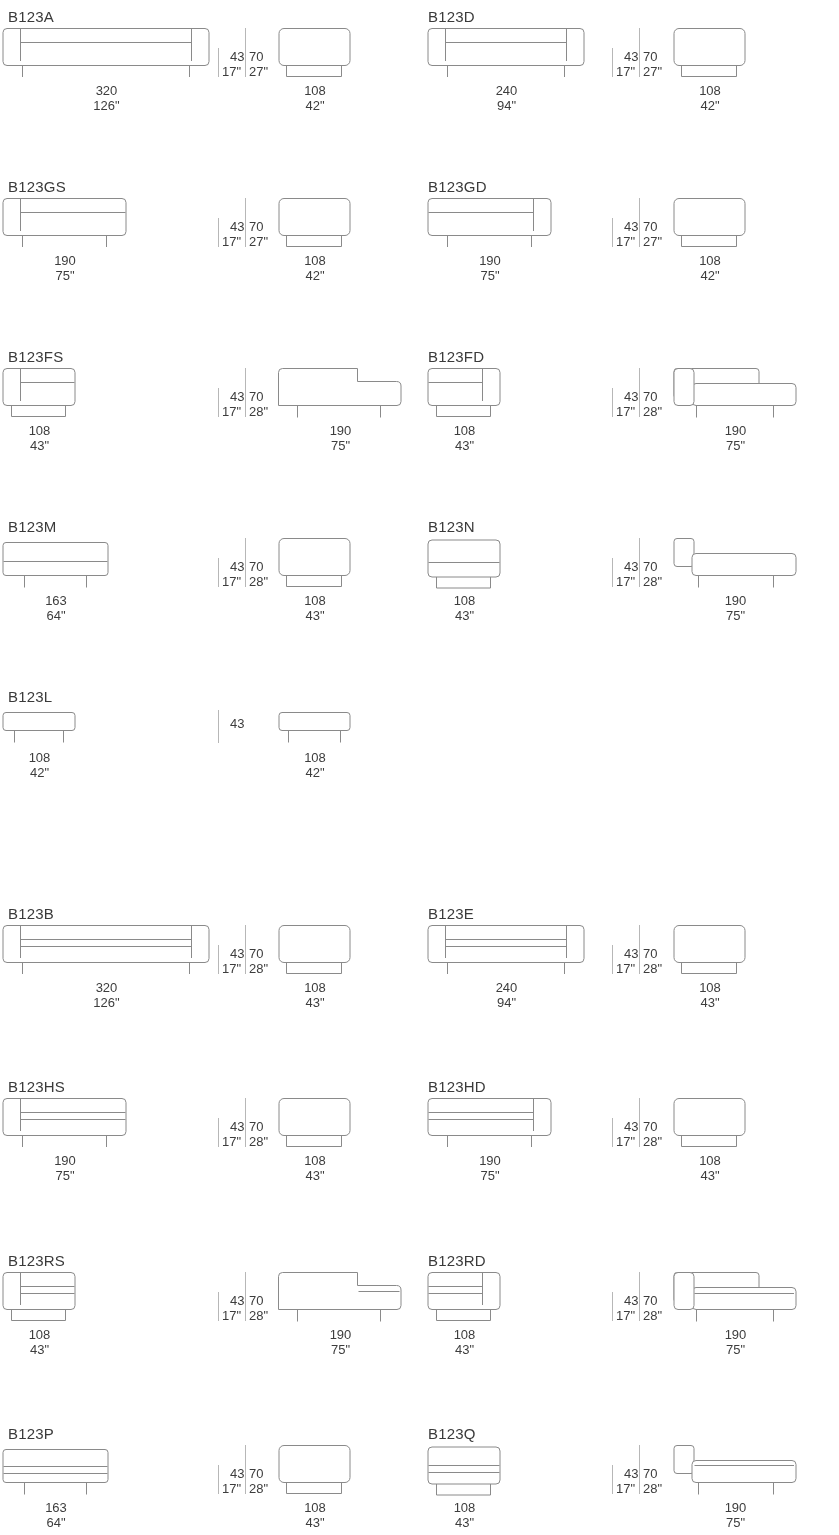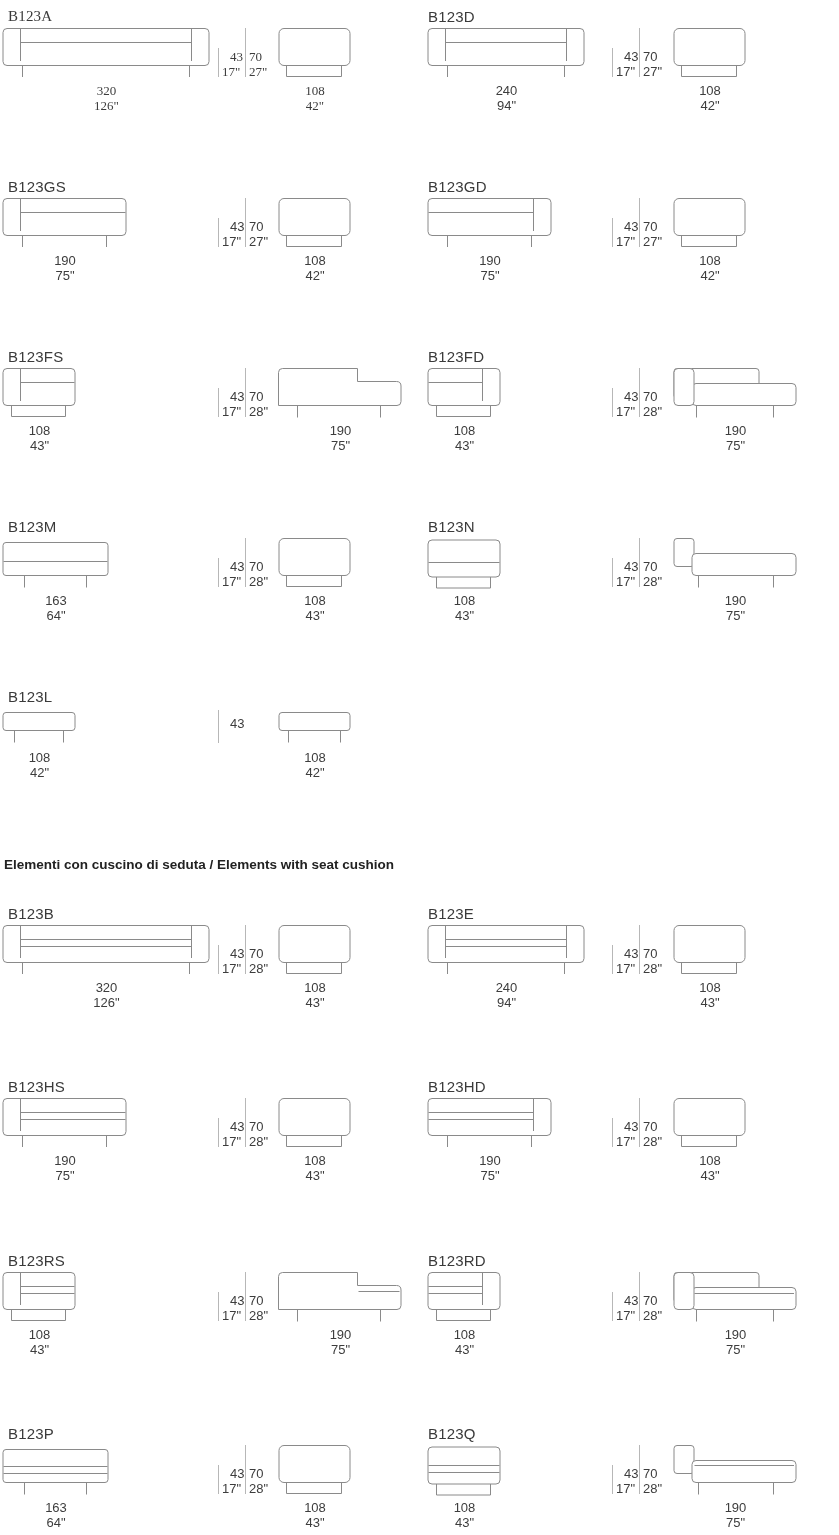--- a/index.html
+++ b/index.html
@@ -19,22 +19,21 @@
   .n2cm{left:31px;top:21px;}
   .n2in{left:31px;top:36px;}
   .dims.single .dl1{top:2px;height:33px;}
   .dims.single .n1cm{top:8px;}
   .section-header{position:absolute;left:4px;top:857px;font-size:13.5px;font-weight:bold;color:#222222;}
 </style>
 </head>
 <body>
 
 <div id="canvas">
-  <div class="section-header">Elementi con cuscino di seduta / Elements with seat cushion</div>
-<div class="item" style="left: 0px; top: 8px; font-family: Liberation Serif, serif;">
+<div class="item" style="left: 0px; top: 8px;">
     <div class="code">B123A</div>
     <div class="svg-holder" style="left: 2px; top: 20px;">
         <svg xmlns="http://www.w3.org/2000/svg" width="209" height="52" viewBox="0 0 209 52" style="position:absolute;left:0;top:0;overflow:visible">
           <rect x="1" y="0.5" width="206" height="37" rx="4" ry="4" fill="#ffffff" stroke="#8a8a8a" stroke-width="1"></rect>
           <line x1="18.5" y1="1" x2="18.5" y2="33" stroke="#8a8a8a" stroke-width="1"></line>
           <line x1="189.5" y1="1" x2="189.5" y2="33" stroke="#8a8a8a" stroke-width="1"></line>
           <line x1="18.5" y1="14.5" x2="189.5" y2="14.5" stroke="#8a8a8a" stroke-width="1"></line>
           <line x1="20.5" y1="37.5" x2="20.5" y2="49" stroke="#8a8a8a" stroke-width="1"></line>
           <line x1="187.5" y1="37.5" x2="187.5" y2="49" stroke="#8a8a8a" stroke-width="1"></line>
         </svg>

